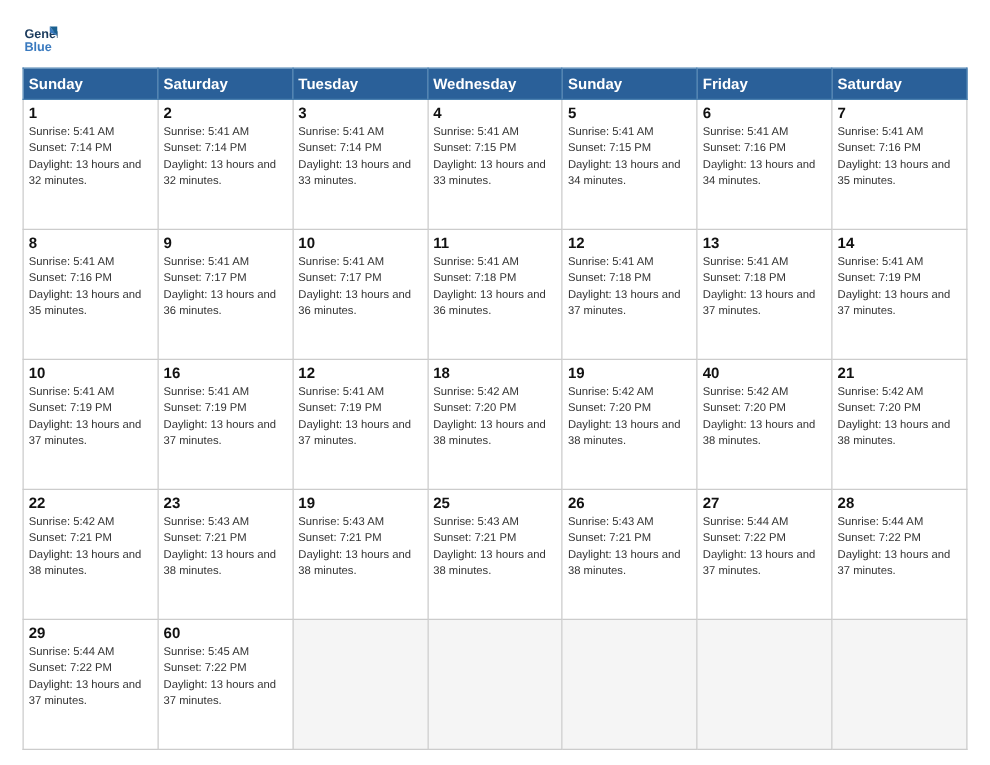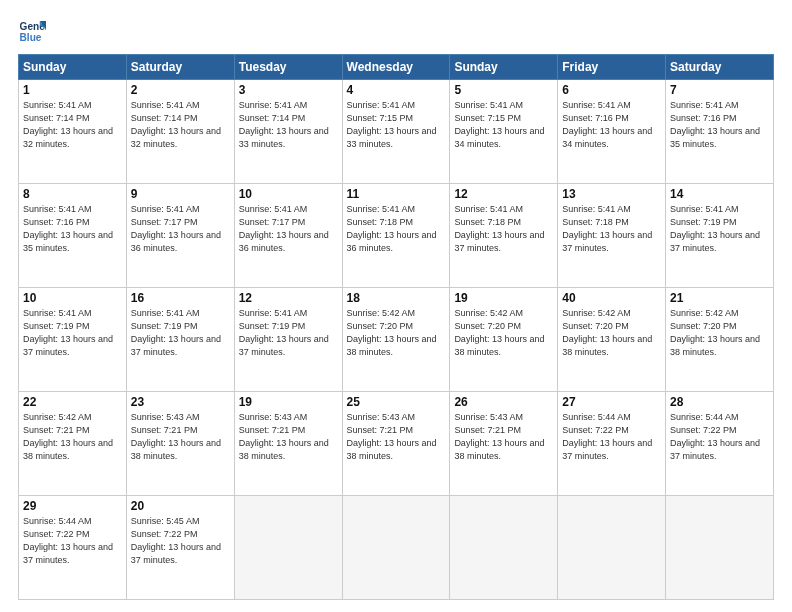--- a/index.html
+++ b/index.html
@@ -150,21 +150,21 @@
           <td><span class="day-num">22</span><span class="cell-text">Sunrise: 5:42 AM<br>Sunset: 7:21 PM<br>Daylight: 13 hours and 38 minutes.</span></td>
           <td><span class="day-num">23</span><span class="cell-text">Sunrise: 5:43 AM<br>Sunset: 7:21 PM<br>Daylight: 13 hours and 38 minutes.</span></td>
           <td><span class="day-num">19</span><span class="cell-text">Sunrise: 5:43 AM<br>Sunset: 7:21 PM<br>Daylight: 13 hours and 38 minutes.</span></td>
           <td><span class="day-num">25</span><span class="cell-text">Sunrise: 5:43 AM<br>Sunset: 7:21 PM<br>Daylight: 13 hours and 38 minutes.</span></td>
           <td><span class="day-num">26</span><span class="cell-text">Sunrise: 5:43 AM<br>Sunset: 7:21 PM<br>Daylight: 13 hours and 38 minutes.</span></td>
           <td><span class="day-num">27</span><span class="cell-text">Sunrise: 5:44 AM<br>Sunset: 7:22 PM<br>Daylight: 13 hours and 37 minutes.</span></td>
           <td><span class="day-num">28</span><span class="cell-text">Sunrise: 5:44 AM<br>Sunset: 7:22 PM<br>Daylight: 13 hours and 37 minutes.</span></td>
         </tr>
         <tr>
           <td><span class="day-num">29</span><span class="cell-text">Sunrise: 5:44 AM<br>Sunset: 7:22 PM<br>Daylight: 13 hours and 37 minutes.</span></td>
-          <td><span class="day-num">20</span><span class="cell-text">Sunrise: 5:45 AM<br>Sunset: 7:22 PM<br>Daylight: 13 hours and 37 minutes.</span></td>
+          <td><span class="day-num">60</span><span class="cell-text">Sunrise: 5:45 AM<br>Sunset: 7:22 PM<br>Daylight: 13 hours and 37 minutes.</span></td>
           <td class="empty"></td>
           <td class="empty"></td>
           <td class="empty"></td>
           <td class="empty"></td>
           <td class="empty"></td>
         </tr>
       </tbody>
   </table>
 </div>
 

